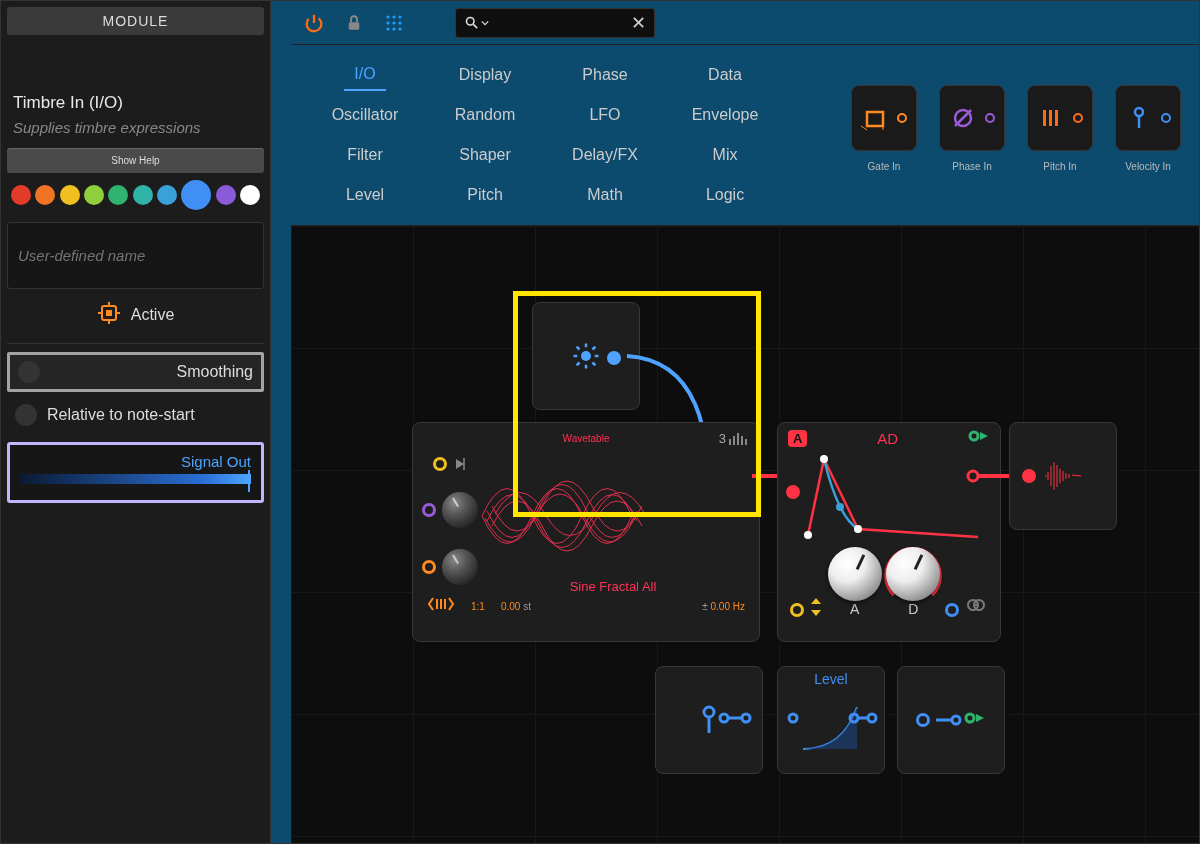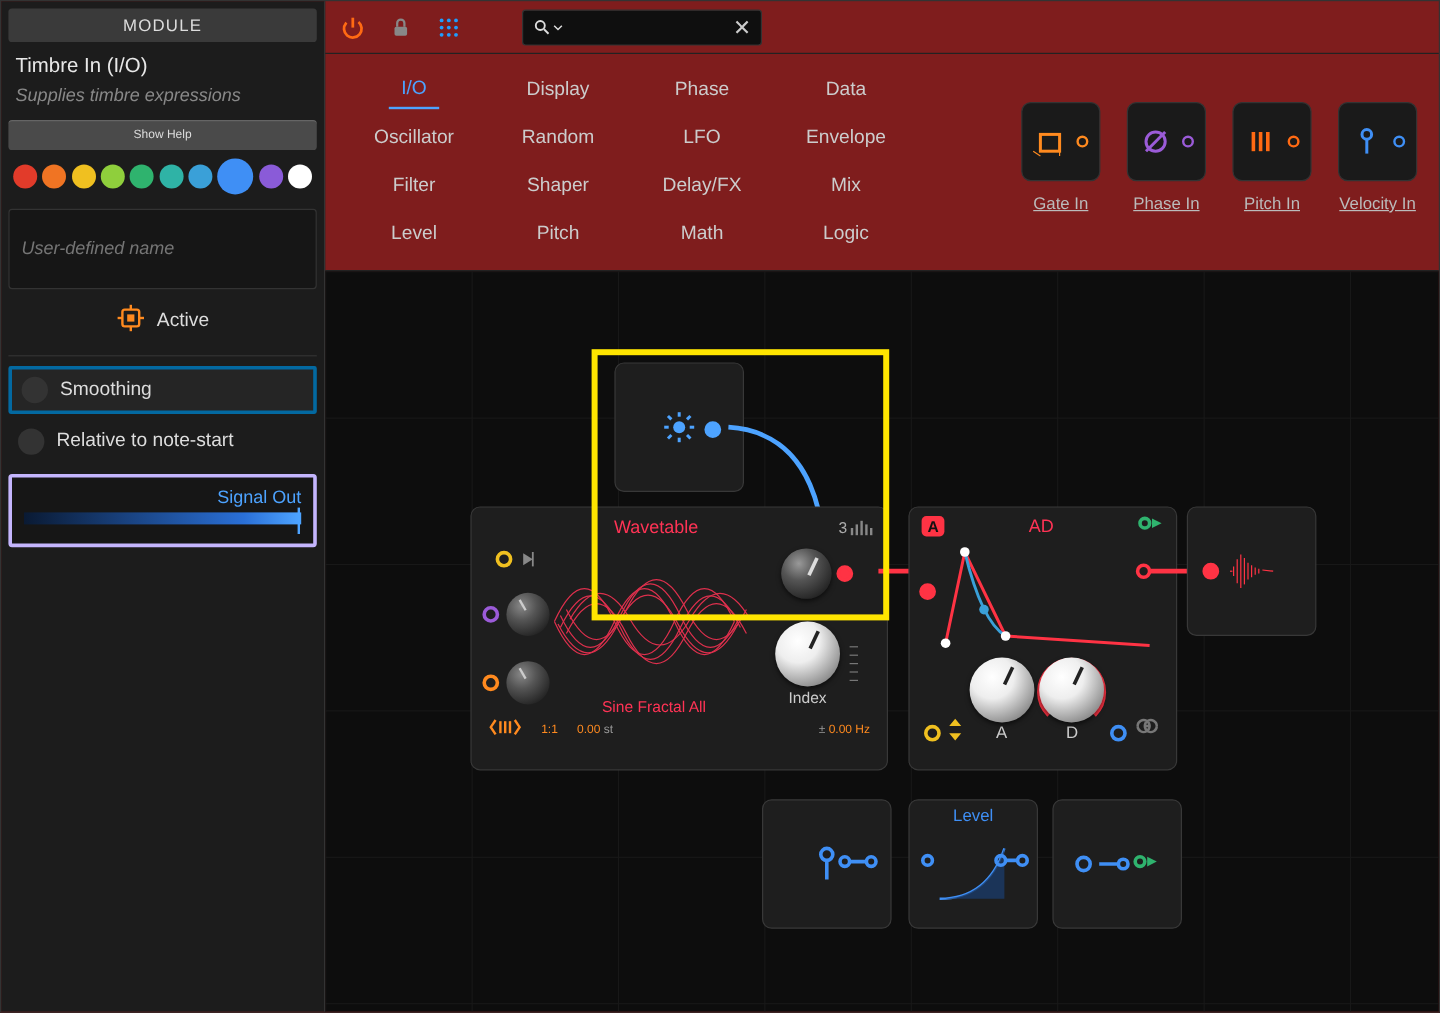--- a/index.html
+++ b/index.html
@@ -1,72 +1,72 @@
 <!DOCTYPE html>
 <html><head>
 <meta charset="utf-8">
 <style>
   * { box-sizing: border-box; margin: 0; padding: 0; font-family: 'Segoe UI', Arial, sans-serif; }
   body { background: #000; width: 1200px; height: 844px; overflow: hidden; }
-  .app { display: flex; width: 100%; height: 100%; background: #7f1d1d; border: 1px solid #333; }
+  .app { display: flex; width: 100%; height: 100%; background: #0c4a6e; border: 1px solid #333; gap: 20px; }
 
   
   .sidebar { width: 270px; background: #1c1c1c; border-right: 1px solid #333; display: flex; flex-direction: column; padding: 6px; gap: 6px; }
   .module-header { background: #3a3a3a; color: #ddd; text-align: center; padding: 6px; font-size: 14px; letter-spacing: 1px; border-radius: 3px; }
-  .module-title { color: #e8e8e8; font-size: 17px; padding: 4px 6px 0 6px; }
+  .module-title { color: #e8e8e8; font-size: 17px; padding: 4px 6px 0 6px; margin-top: 48px; }
   .module-subtitle { color: #888; font-style: italic; font-size: 15px; padding: 0 6px 6px 6px; }
   .help-btn { background: #4a4a4a; color: #ddd; border: none; padding: 7px; font-size: 10px; border-radius: 3px; cursor: pointer; box-shadow: inset 0 1px 0 rgba(255,255,255,0.15); }
   .color-row { display: flex; justify-content: space-between; padding: 6px 4px; }
   .color-dot { width: 20px; height: 20px; border-radius: 50%; cursor: pointer; }
   .color-dot.sel { width: 30px; height: 30px; margin-top: -5px; }
   .name-input { background: #161616; border: 1px solid #333; color: #888; font-style: italic; padding: 24px 10px; font-size: 15px; border-radius: 3px; }
   .toggle-row { display: flex; align-items: center; gap: 10px; padding: 6px 8px; color: #ddd; font-size: 16px; cursor: pointer; }
   .toggle-row .circ { width: 22px; height: 22px; border-radius: 50%; background: #333; flex-shrink: 0; }
   .divider { height: 1px; background: #333; margin: 2px 0; }
-  .highlight-red { border: 3px solid #0369a1; border-radius: 2px; }
+  .highlight-red { border: 3px solid #a3a3a3; border-radius: 2px; justify-content: space-between; }
   .sig-block { background: #161616; border: 3px solid #c4b5fd; border-radius: 3px; padding: 8px 10px 16px 10px; margin-top: 4px; }
   .sig-label { color: #4da3ff; font-size: 15px; text-align: right; }
   .sig-bar { height: 10px; margin-top: 4px; background: linear-gradient(90deg,#0a1a33,#2a6fd6 80%,#4da3ff); border-right: 2px solid #4da3ff; position: relative; }
   .sig-bar::after { content:''; position:absolute; right:-1px; top:-4px; bottom:-8px; width:2px; background:#4da3ff; }
 
   
   .main { flex: 1; display: flex; flex-direction: column; }
   .toolbar { display: flex; align-items: center; gap: 14px; padding: 6px 10px; border-bottom: 1px solid #222; height: 44px; }
   .tb-icon { width: 26px; height: 26px; display: flex; align-items: center; justify-content: center; cursor: pointer; }
   .search-box { display:flex; align-items:center; background:#0f0f0f; border:1px solid #333; border-radius:3px; padding:4px 8px; width:200px; height:30px; justify-content: space-between; }
   .search-box .mag { color:#ccc; font-size:15px; display:flex; align-items:center; gap:2px; }
   .search-box .x { color:#ccc; font-size:18px; cursor:pointer; }
 
   .browser-row { display:flex; border-bottom:1px solid #222; padding: 10px 14px; gap: 40px; }
   .cat-grid { display:grid; grid-template-columns: repeat(4, 120px); grid-auto-rows: 40px; align-items:center; justify-items:center; }
   .cat-item { color:#ccc; font-size:16px; cursor:pointer; padding:6px 10px; }
   .cat-item.active { color:#4da3ff; border-bottom:2px solid #4da3ff; }
   .input-modules { display:flex; gap:14px; margin-left:auto; padding-top:30px; }
   .input-mod { width:74px; display:flex; flex-direction:column; align-items:center; gap:10px; }
   .in-box { width:66px; height:66px; background:#1a1a1a; border:1px solid #333; border-radius:8px; display:flex; align-items:center; justify-content:center; gap:8px; cursor:pointer; }
-  .in-label { color:#bbb; font-size:14px; text-align:right;text-decoration:underline; }
+  .in-label { color:#bbb; font-size:10px; text-align:right; }
 
   .canvas { flex:1; position:relative; background:
     linear-gradient(#181818 1px, transparent 1px) 0 0 / 122px 122px,
     linear-gradient(90deg,#181818 1px, transparent 1px) 0 0 / 122px 122px,
     #0d0d0d; }
 
   .node { position:absolute; background:#1e1e1e; border:1px solid #383838; border-radius:8px; }
   .small-node { width:108px; height:108px; display:flex; align-items:center; justify-content:center; gap:4px; cursor:pointer; }
 
   .yellow-box { position:absolute; border:5px solid #ffe500; z-index:50; pointer-events:none; }
 
   .knob-lg { width:54px; height:54px; border-radius:50%; background: radial-gradient(circle at 35% 30%, #fff 0%, #eee 35%, #888 80%, #555 100%); box-shadow: 0 2px 4px rgba(0,0,0,0.6); position:relative; }
   .knob-lg::after { content:''; position:absolute; left:50%; top:6px; width:3px; height:16px; background:#222; transform:translateX(-50%) rotate(25deg); transform-origin: 50% 21px; }
   .knob-lg.dark { background: radial-gradient(circle at 35% 30%, #999 0%, #555 35%, #222 80%, #111 100%); }
   .knob-lg.dark::after { background:#ddd; }
   .knob-sm { width:36px; height:36px; border-radius:50%; background: radial-gradient(circle at 35% 30%, #888 0%, #555 35%, #222 80%); position:relative; }
   .knob-sm::after { content:''; position:absolute; left:50%; top:4px; width:2px; height:10px; background:#ccc; transform:translateX(-50%) rotate(-30deg); transform-origin:50% 14px; }
 
-  .wt-title { color:#ff3355; font-size:15px; text-align:left; }
+  .wt-title { color:#ff3355; font-size:10px; text-align:center; }
   .wt-sub { color:#ff3355; font-size:13px; text-align:center; }
 
   .port-ring { width:14px; height:14px; border-radius:50%; border:3px solid; display:inline-block; }
 
   svg { overflow:visible; }
 </style>
 </head>
 <body>
 
 <div class="app">
@@ -301,39 +301,20 @@
                 <path d="M5 60 Q 30 115, 55 60 T 105 60 T 155 60"></path>
                 <path d="M10 55 Q 35 108, 60 55 T 110 55 T 160 55"></path>
                 <path d="M15 50 Q 40 100, 65 50 T 115 50 T 165 50"></path>
                 <path d="M18 58 Q 43 15, 68 58 T 118 58 T 168 58"></path>
                 <path d="M8 62 Q 33 110, 58 62 T 108 62 T 158 62"></path>
               </g>
             </svg>
             <div class="wt-sub" style="position:absolute;bottom:2px;width:100%;">Sine Fractal All</div>
           </div>
 
-          <div style="width:96px; display:flex; flex-direction:column; align-items:center; justify-content:space-around;">
-            <div style="display:flex;align-items:center;gap:4px;">
-              <div class="knob-lg dark" style="width:42px;height:42px;"></div>
-              <span class="port-ring" style="border-color:#ff3344;background:#ff3344;"></span>
-            </div>
-            <div style="display:flex;align-items:center;gap:6px;">
-              <div style="display:flex;flex-direction:column;align-items:center;">
-                <div class="knob-lg"></div>
-                <span style="color:#ccc;font-size:13px;margin-top:2px;">Index</span>
-              </div>
-              <svg width="10" height="34">
-                  <line x1="2" y1="3" x2="9" y2="3" stroke="#777"></line>
-                  <line x1="2" y1="10" x2="9" y2="10" stroke="#777"></line>
-                  <line x1="2" y1="17" x2="9" y2="17" stroke="#777"></line>
-                  <line x1="2" y1="24" x2="9" y2="24" stroke="#777"></line>
-                  <line x1="2" y1="31" x2="9" y2="31" stroke="#777"></line>
-                </svg>
-            </div>
-          </div>
         </div>
 
         <div style="display:flex; align-items:flex-end; gap:16px; padding:0 4px; color:#ff8a1f; font-size:10px;">
           <svg width="28" height="16">
               <path d="M6 2 L2 8 L6 14 M22 2 L26 8 L22 14" fill="none" stroke="#ff8a1f" stroke-width="2"></path>
               <rect x="9" y="3" width="2" height="10" fill="#ff8a1f"></rect>
               <rect x="13" y="3" width="2" height="10" fill="#ff8a1f"></rect>
               <rect x="17" y="3" width="2" height="10" fill="#ff8a1f"></rect>
             </svg>
           <span>1:1</span>

